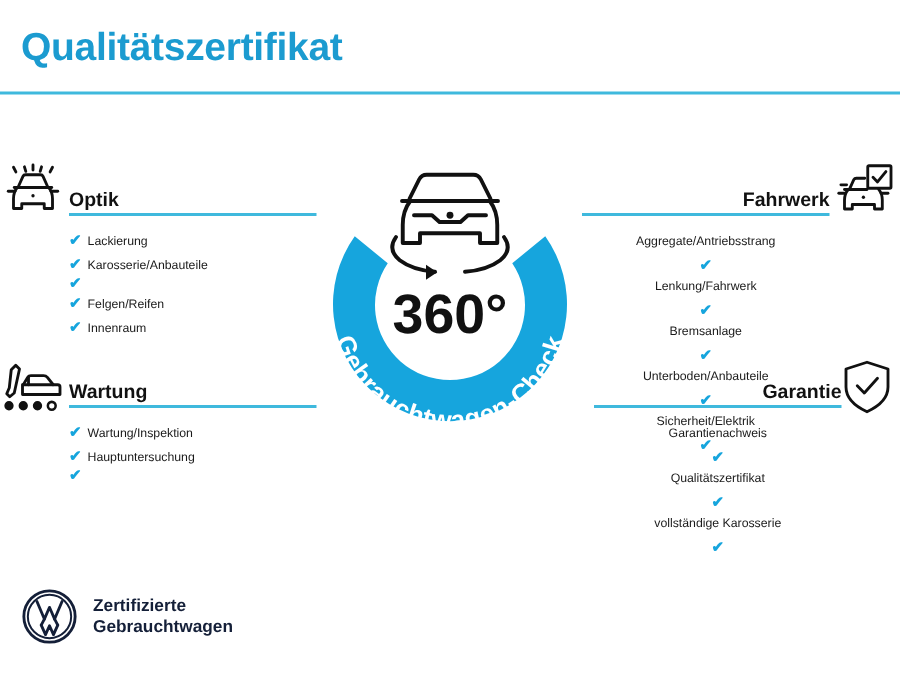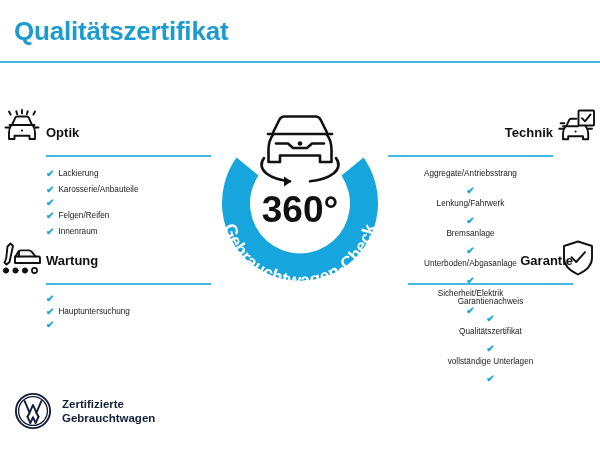--- a/index.html
+++ b/index.html
@@ -41,28 +41,28 @@
     background: #3fb9dd;
   }
 
   
   .section {
     position: absolute;
   }
   .sec-optik    { left: 46px;  top: 125px; width: 165px; }
   .sec-wartung  { left: 46px;  top: 253px; width: 165px; }
   .sec-technik  { left: 388px; top: 125px; width: 165px; }
-  .sec-garantie { left: 408px; top: 253px; width: 165px; }
+  .sec-garantie { left: 396px; top: 253px; width: 165px; }
 
   .sec-head {
     font-size: 13px;
     font-weight: 700;
     color: #111111;
     line-height: 15px;
-    padding-bottom: 15px;
+    padding-bottom: 2px;
     white-space: nowrap;
   }
   .sec-rule {
     height: 2px;
     background: #3fb9dd;
     width: 100%;
   }
   .sec-list {
     margin: 0;
     padding: 9px 0 0 0;
@@ -191,20 +191,21 @@
       <circle cx="32.5" cy="30.5" r="2.6" fill="none" stroke="#111" stroke-width="1.7"></circle>
     </svg>
   </div>
 
   <div class="section sec-wartung left">
     <div class="sec-head">Wartung</div>
     <div class="sec-rule"></div>
     <ul class="sec-list">
       <li>
           <span class="check">✔</span>
+          <span>Wartung/Inspektion</span>
         </li>
       <li>
           <span class="check">✔</span>
           <span>Hauptuntersuchung</span>
         </li>
       <li>
           <span class="check">✔</span>
         </li>
     </ul>
   </div>
@@ -217,37 +218,37 @@
       <path d="M7 18.3 L22 18.3"></path>
       <path d="M9.5 18.3 Q7 21.2 7 25.4 L7 31.3 L12.2 31.3 L12.2 28.3 L27 28.3 L27 31.3 L32.2 31.3 L32.2 25.4 Q32.2 21.2 29.8 18.3"></path>
       <circle cx="19.6" cy="23.5" r="1.1" fill="#111" stroke="none"></circle>
       <path d="M3.2 20.8 L7.6 20.8"></path>
       <path d="M31.6 20.8 L36 20.8"></path>
       <path d="M4.6 15.2 L8.4 15.2"></path>
     </svg>
   </div>
 
   <div class="section sec-technik right">
-    <div class="sec-head">Technik</div>
+    <div class="sec-head">Fahrwerk</div>
     <div class="sec-rule"></div>
     <ul class="sec-list">
       <li>
           <span>Aggregate/Antriebsstrang</span>
           <span class="check">✔</span>
         </li>
       <li>
           <span>Lenkung/Fahrwerk</span>
           <span class="check">✔</span>
         </li>
       <li>
           <span>Bremsanlage</span>
           <span class="check">✔</span>
         </li>
       <li>
-          <span>Unterboden/Abgasanlage</span>
+          <span>Unterboden/Anbauteile</span>
           <span class="check">✔</span>
         </li>
       <li>
           <span>Sicherheit/Elektrik</span>
           <span class="check">✔</span>
         </li>
     </ul>
   </div>
 
   <div class="corner-icon ic-garantie">
@@ -263,21 +264,21 @@
     <ul class="sec-list">
       <li>
           <span>Garantienachweis</span>
           <span class="check">✔</span>
         </li>
       <li>
           <span>Qualitätszertifikat</span>
           <span class="check">✔</span>
         </li>
       <li>
-          <span>vollständige Unterlagen</span>
+          <span>vollständige Karosserie</span>
           <span class="check">✔</span>
         </li>
     </ul>
   </div>
 
   <div class="badge">
     <svg viewBox="0 0 204 212" width="204" height="212">
       <defs>
         <path id="arcpath" d="M 24 112 A 78 78 0 1 0 180 112"></path>
       </defs>

